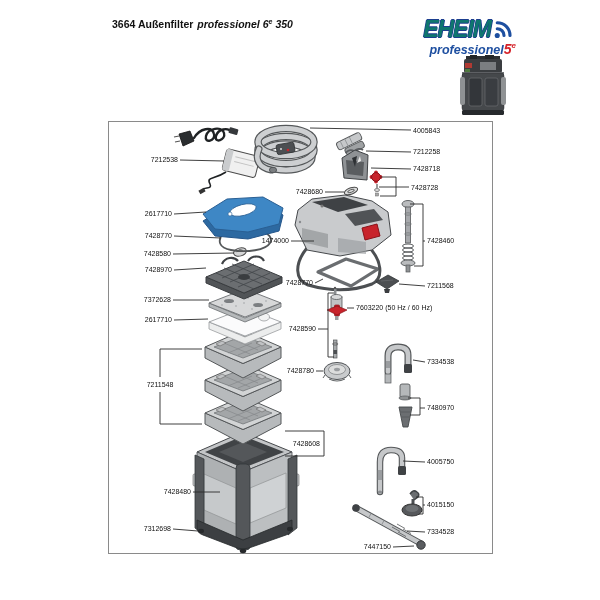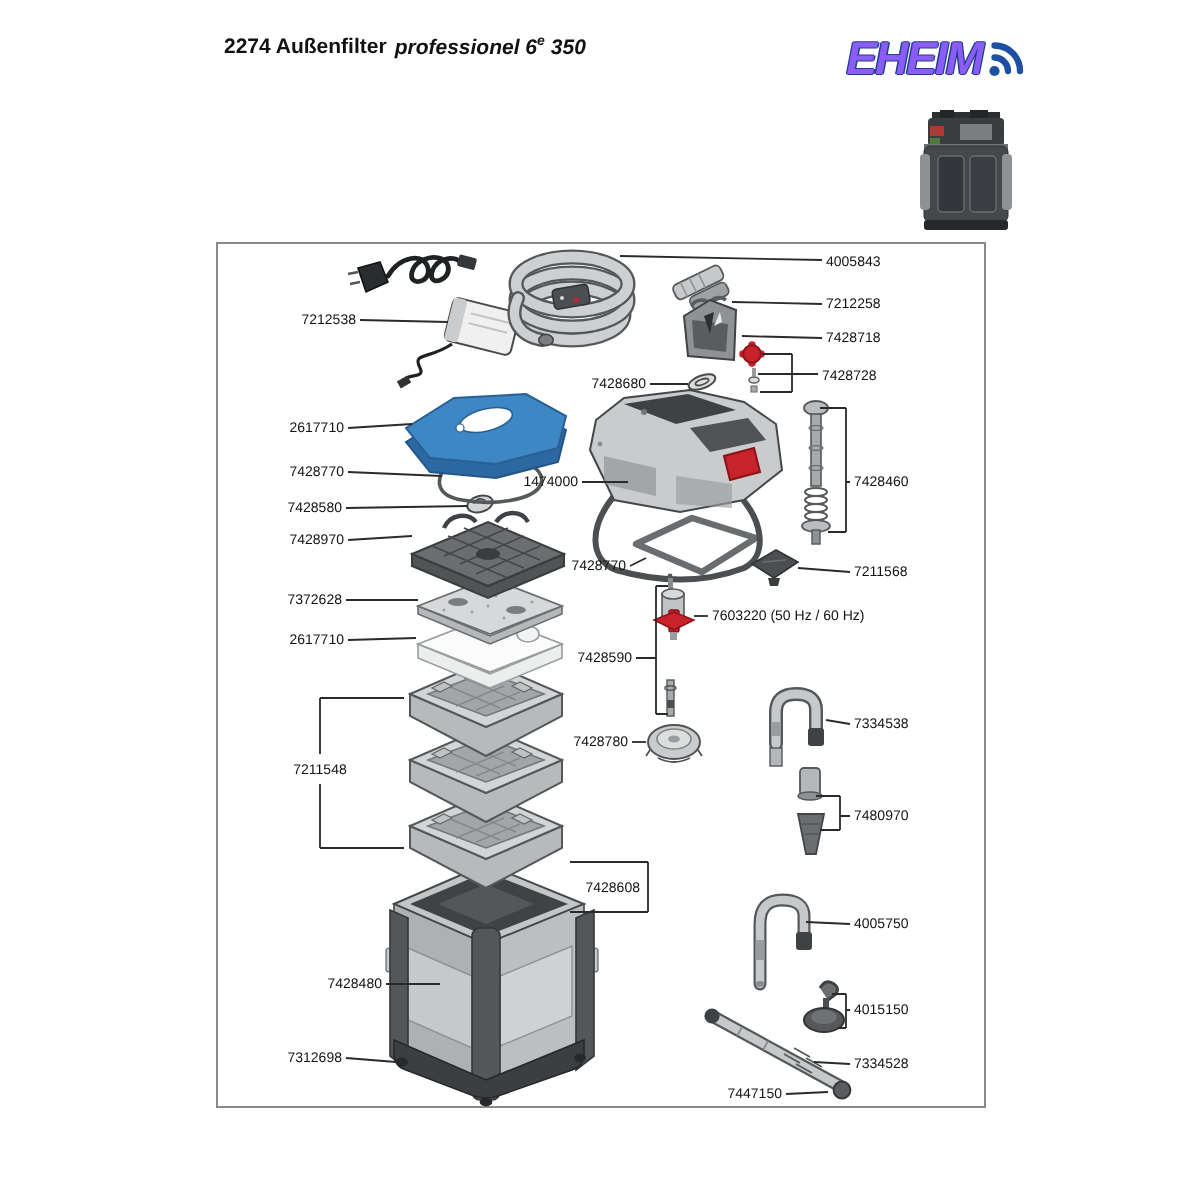--- a/index.html
+++ b/index.html
@@ -5,48 +5,51 @@
   html,body{margin:0;padding:0;background:#fff;}
   .page{position:relative;width:600px;height:600px;background:#fff;overflow:hidden;
         font-family:"Liberation Sans",sans-serif;}
   .title{position:absolute;left:112px;top:17px;font-size:10.5px;font-weight:bold;color:#111;white-space:nowrap;}
   .title i .t-end{margin-left:3px;}
   .title i{font-style:italic;}
   .title .t-it{margin-left:4px;}
   .title sup{font-size:7px;vertical-align:super;}
   .logo{position:absolute;left:400px;top:18px;width:116px;text-align:right;line-height:1;}
   .logo-row{display:flex;align-items:flex-start;justify-content:flex-end;gap:1px;}
-  .brand{color:#8b5cf6;font-style:italic;font-weight:900;font-size:23px;letter-spacing:-1px;
+  .brand{color:#0f766e;font-style:italic;font-weight:900;font-size:23px;letter-spacing:-1px;
          text-shadow:-0.7px 0 #1c3e8f,0.7px 0 #1c3e8f,0 -0.7px #1c3e8f,0 0.7px #1c3e8f;}
   .signal{width:24px;height:24px;margin-top:-2px;}
   .logo-sub{margin-top:0px;white-space:nowrap;}
   .sub-p{color:#1e4fa0;font-style:italic;font-weight:bold;font-size:12.5px;}
   .sub-5{color:#d5232a;font-style:italic;font-weight:900;font-size:14px;}
   .sub-e{color:#d5232a;font-style:italic;font-weight:bold;font-size:8px;}
   .product{position:absolute;left:452px;top:55px;}
   .diagram{position:absolute;left:0;top:0;}
   .lbl{font-family:"Liberation Sans",sans-serif;font-size:7px;fill:#111;}
 </style>
 </head>
 <body>
 
 <div class="page">
 
   <div class="title">
-    <span>2274 Außenfilter</span><i><span class="t-it">professionel 6</span><sup>e</sup><span class="t-end">350</span></i>
+    <span>3664 Außenfilter</span><i><span class="t-it">professionel 6</span><sup>e</sup><span class="t-end">350</span></i>
   </div>
 
   <div class="logo">
     <div class="logo-row">
       <span class="brand">EHEIM</span>
       <svg class="signal" viewBox="0 0 32 32">
         <circle cx="7" cy="26" r="3.4" fill="#1e4fa0"></circle>
         <path d="M7,17 A9,9 0 0 1 16,26" stroke="#1e4fa0" stroke-width="4.2" fill="none" stroke-linecap="round"></path>
         <path d="M7,9 A17,17 0 0 1 24,26" stroke="#1e4fa0" stroke-width="4.2" fill="none" stroke-linecap="round"></path>
       </svg>
+    </div>
+    <div class="logo-sub">
+      <span class="sub-p">professionel</span><span class="sub-5">5</span><sup class="sub-e">e</sup>
     </div>
   </div>
 
   <svg class="product" width="62" height="62" viewBox="0 0 62 62">
     <rect x="14" y="1" width="34" height="5" fill="#2c2f32"></rect>
     <rect x="18" y="0" width="7" height="4" fill="#232628"></rect>
     <rect x="33" y="0" width="9" height="4" fill="#232628"></rect>
     <rect x="12" y="4" width="38" height="14" rx="2" fill="#3a3d40"></rect>
     <rect x="13" y="8" width="7" height="5" fill="#b03a33"></rect>
     <rect x="13" y="14" width="5" height="3" fill="#4f7a3f"></rect>

